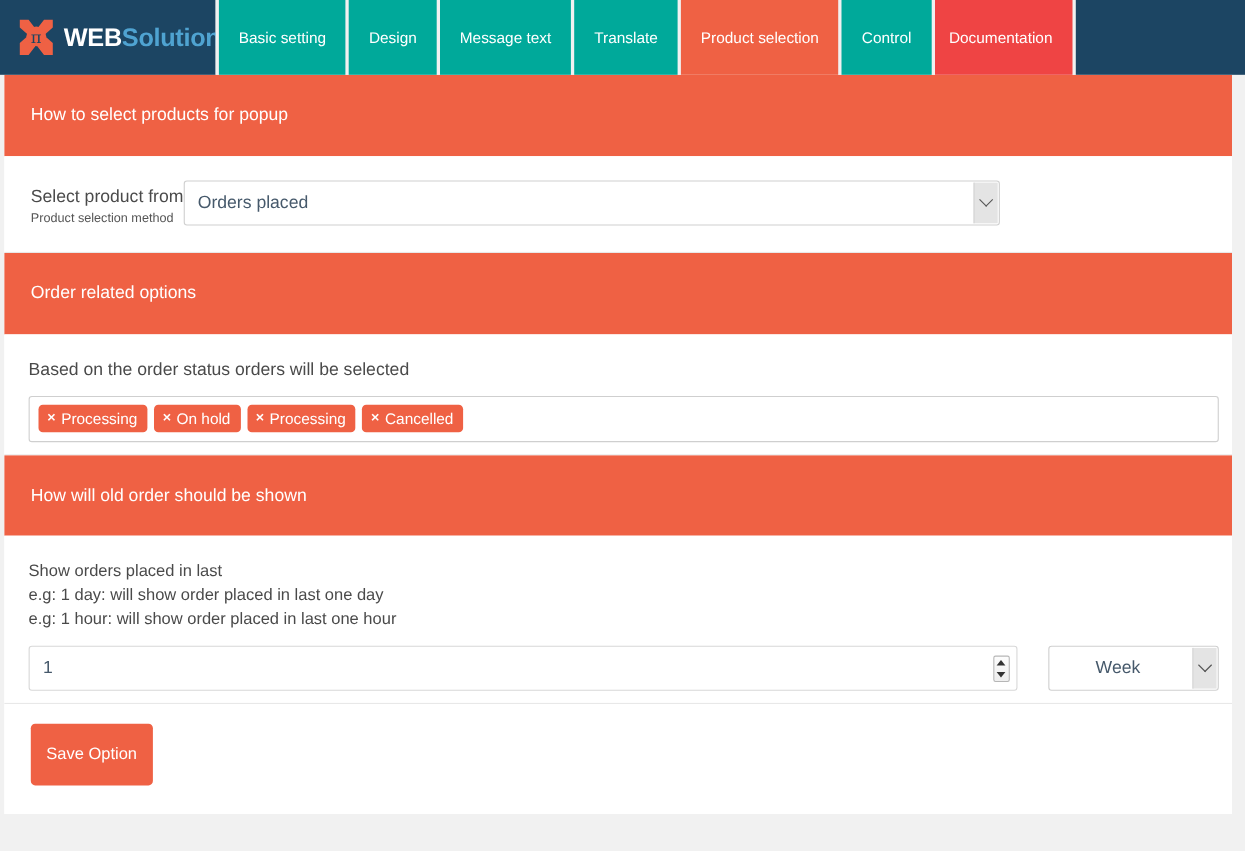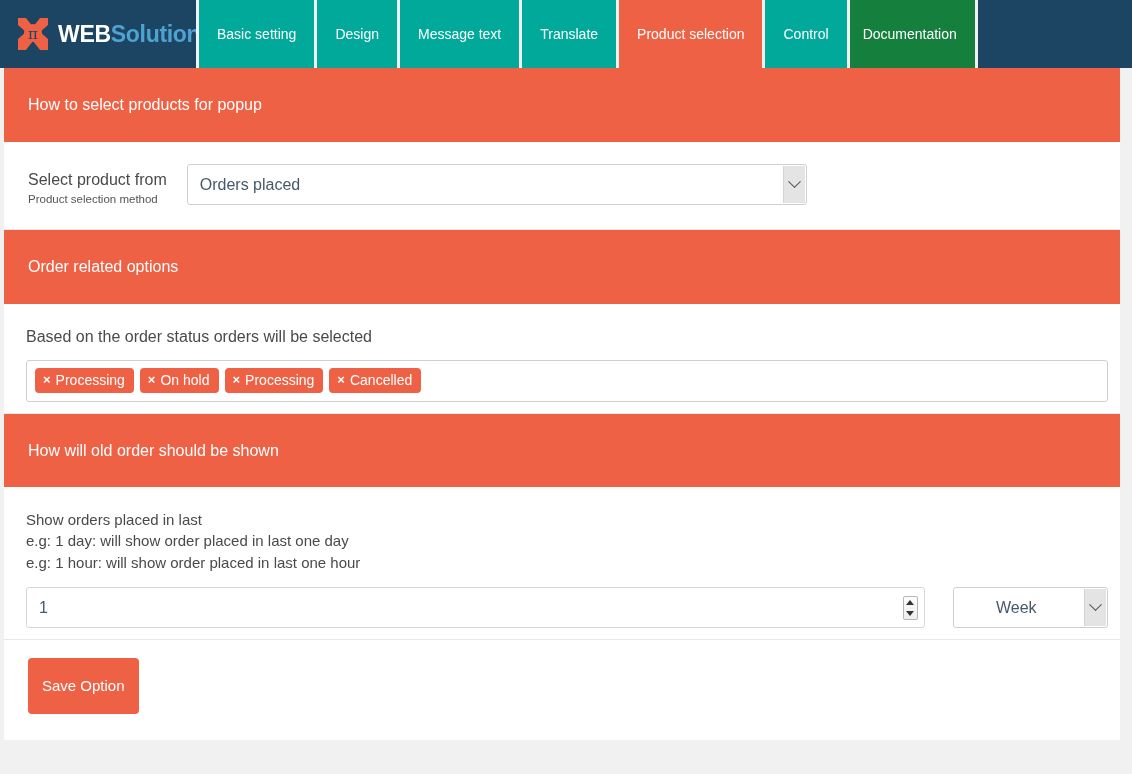--- a/index.html
+++ b/index.html
@@ -67,21 +67,21 @@
     color: #ffffff;
     font-size: 14px;
     background: #00a99a;
     margin-left: 3px;
     padding: 0 18px;
     white-space: nowrap;
     cursor: pointer;
     line-height: 1;
   }
   .navtab.active { background: #ef6144; }
-  .navtab.doc { background: #15803d; padding-left: 13px; }
+  .navtab.doc { background: #ef4444; padding-left: 13px; }
 
   .navtab-filler {
     flex: 1 1 auto;
     background: #1c4563;
     margin-left: 3px;
   }
 
   
   .page {
     width: 1132px;
@@ -162,21 +162,21 @@
     align-items: center;
     justify-content: center;
   }
   .chev {
     width: 9px; height: 9px;
     border-right: 1.6px solid #555;
     border-bottom: 1.6px solid #555;
     transform: rotate(45deg) translate(-2px,-2px);
   }
 
-  .sel-product { width: 620px; margin-left: 20px; }
+  .sel-product { width: 742px; }
   .sel-unit    { width: 157px; text-align: center; }
 
   
   .lead-text {
     font-size: 16px;
     color: #4a4a4a;
     margin-bottom: 12px;
     line-height: 1.35;
   }
 

